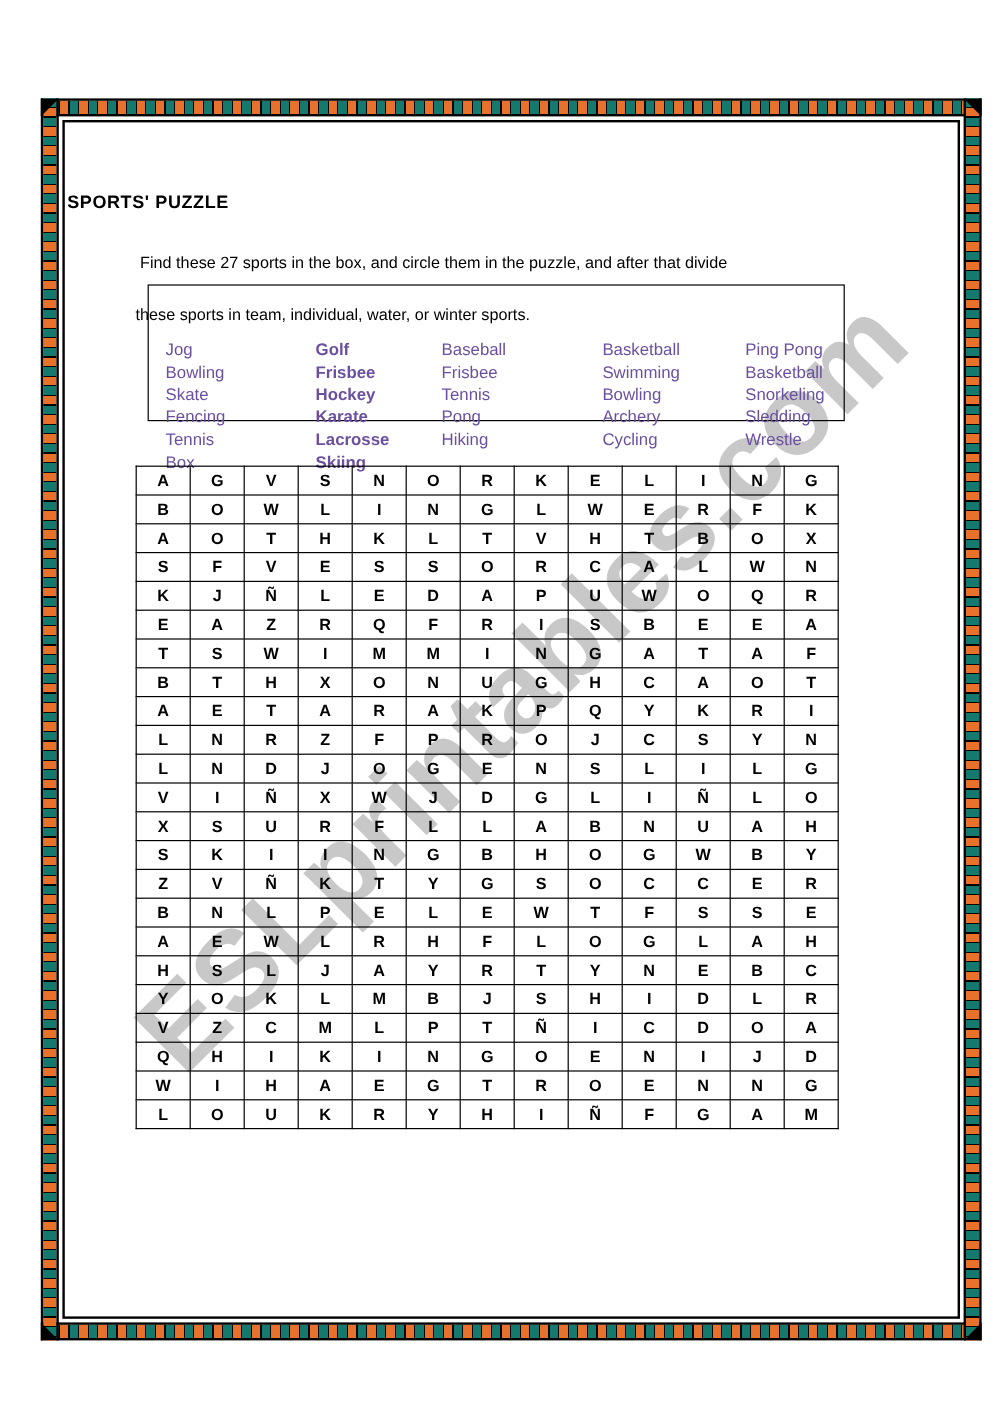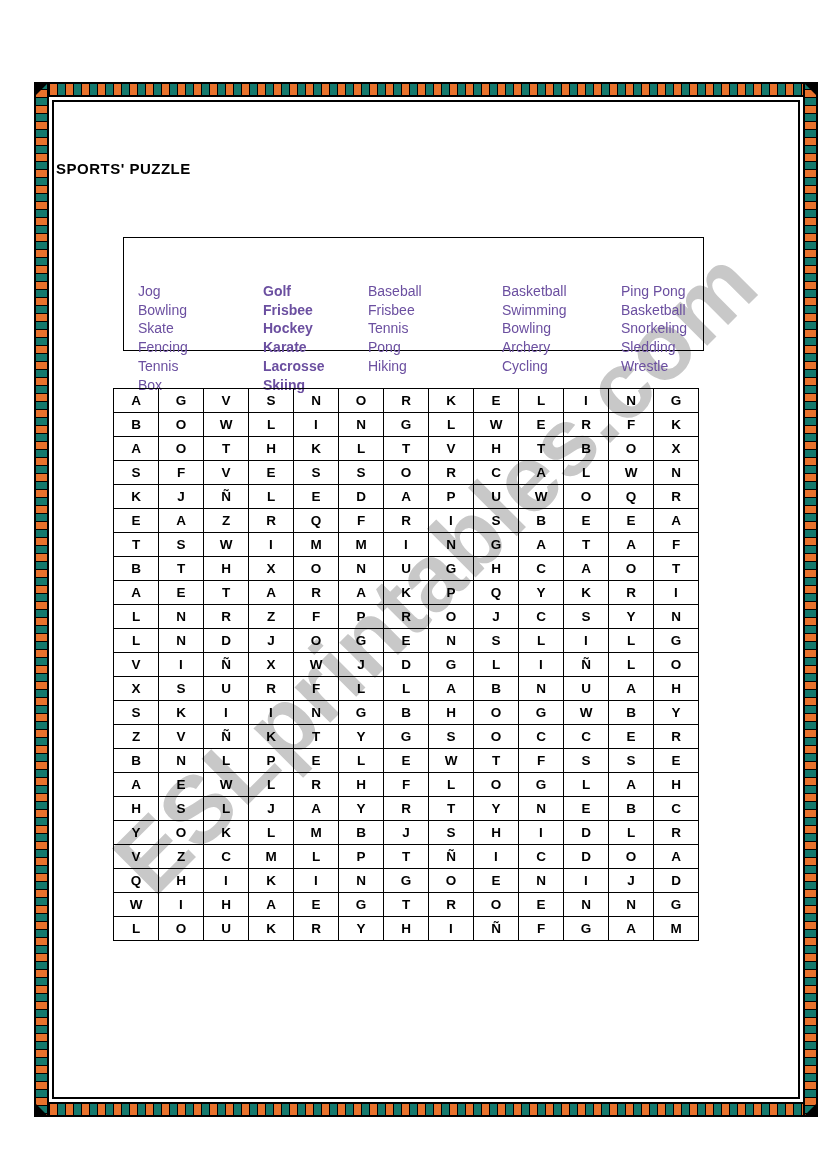--- a/index.html
+++ b/index.html
@@ -162,20 +162,24 @@
     <div class="corner tr"></div>
     <div class="corner bl"></div>
     <div class="corner br"></div>
     <div class="frame-inner"></div>
   </div>
 
   <div class="content">
 
     <div class="title">SPORTS' PUZZLE</div>
 
+    <div class="instructions">
+      <div> Find these 27 sports in the box, and circle them in the puzzle, and after that divide</div>
+      <div>these sports in team, individual, water, or winter sports.</div>
+    </div>
 
     <div class="word-box">
         <div class="word-col col-0">
           <div>Jog</div>
           <div>Bowling</div>
           <div>Skate</div>
           <div>Fencing</div>
           <div>Tennis</div>
           <div>Box</div>
         </div>

